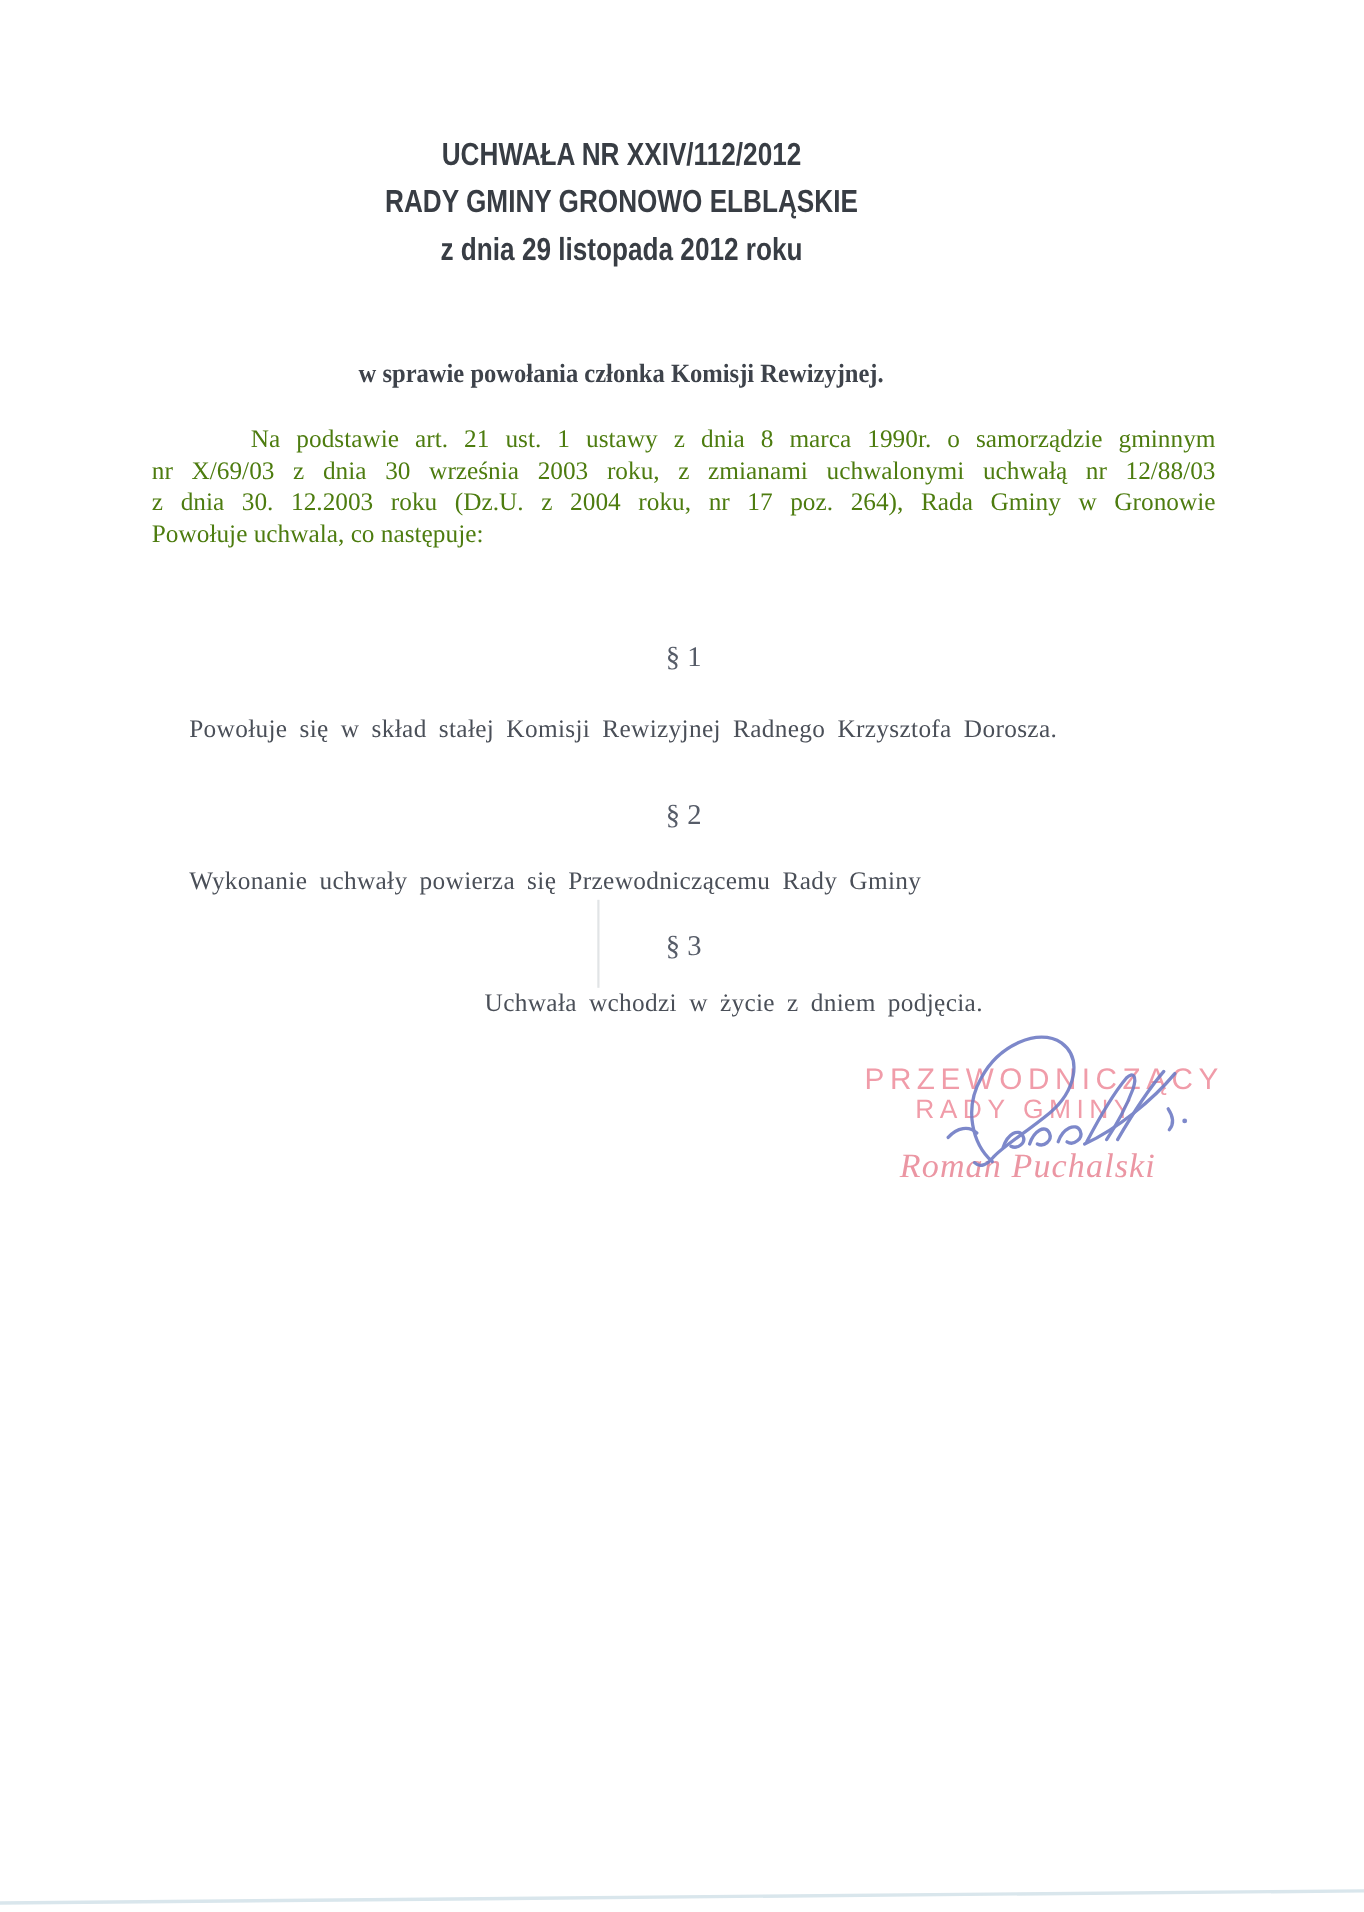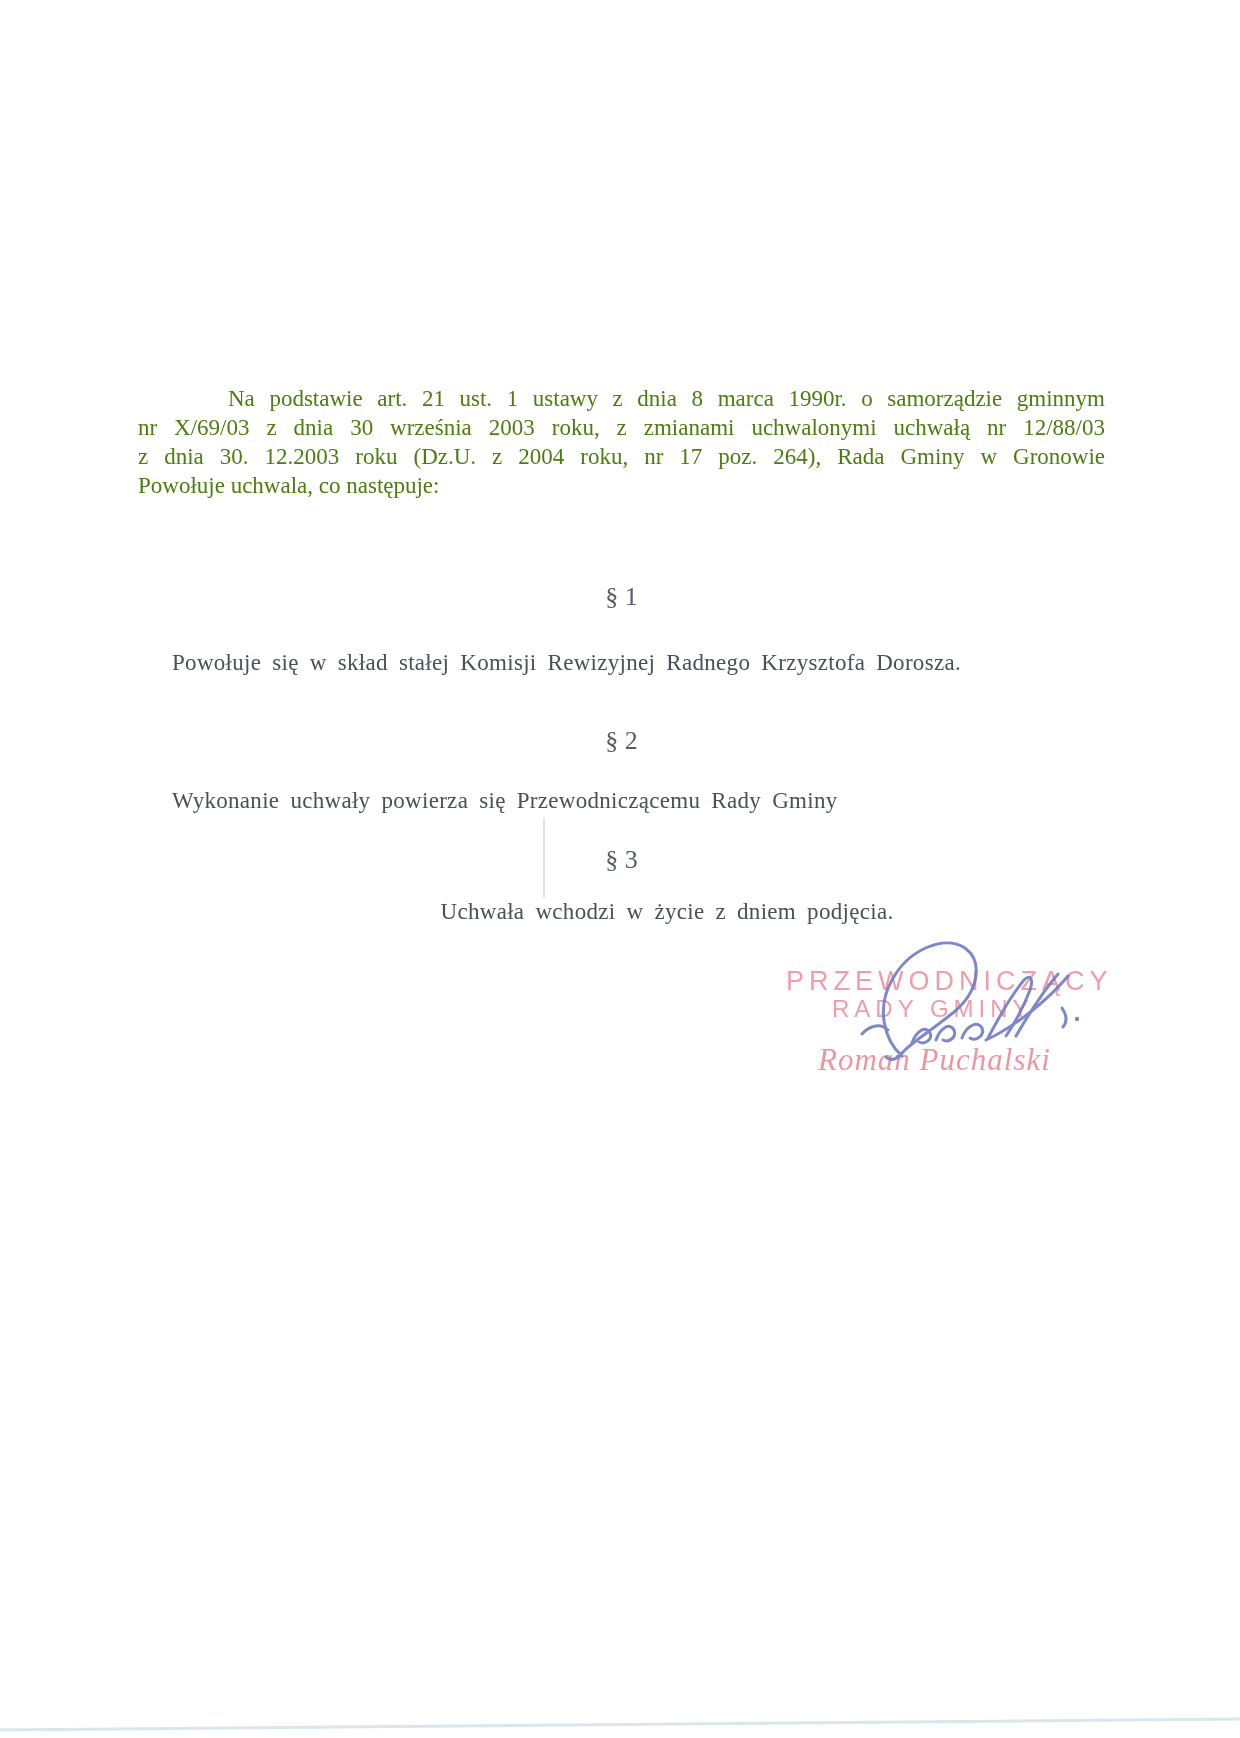--- a/index.html
+++ b/index.html
@@ -89,21 +89,29 @@
   .overlay-svg{
     position:absolute;top:0;left:0;width:1240px;height:1738px;
     pointer-events:none;
   }
 </style>
 </head>
 <body>
 
 <div class="page">
 
+  <div class="title-block">
+    <div class="title-line">UCHWAŁA NR XXIV/112/2012</div>
+    <div class="title-line">RADY GMINY GRONOWO ELBLĄSKIE</div>
+    <div class="title-line">z dnia 29 listopada 2012 roku</div>
+  </div>
 
+  <div class="subject">
+    <span class="subject-inner">w sprawie powołania członka  Komisji Rewizyjnej.</span>
+  </div>
 
   <div class="legal">
     <div class="legal-line first">Na podstawie art. 21 ust. 1  ustawy z dnia 8 marca 1990r. o samorządzie gminnym</div>
     <div class="legal-line">nr X/69/03 z dnia 30 września 2003 roku, z zmianami uchwalonymi uchwałą nr 12/88/03</div>
     <div class="legal-line">z dnia 30. 12.2003 roku (Dz.U. z 2004 roku, nr 17 poz. 264), Rada Gminy w Gronowie</div>
     <div class="legal-line last">Powołuje uchwala, co następuje:</div>
   </div>
 
   <div class="section-mark mark-1">§ 1</div>
   <div class="section-text text-1">Powołuje się w skład stałej Komisji Rewizyjnej Radnego Krzysztofa Dorosza.</div>

